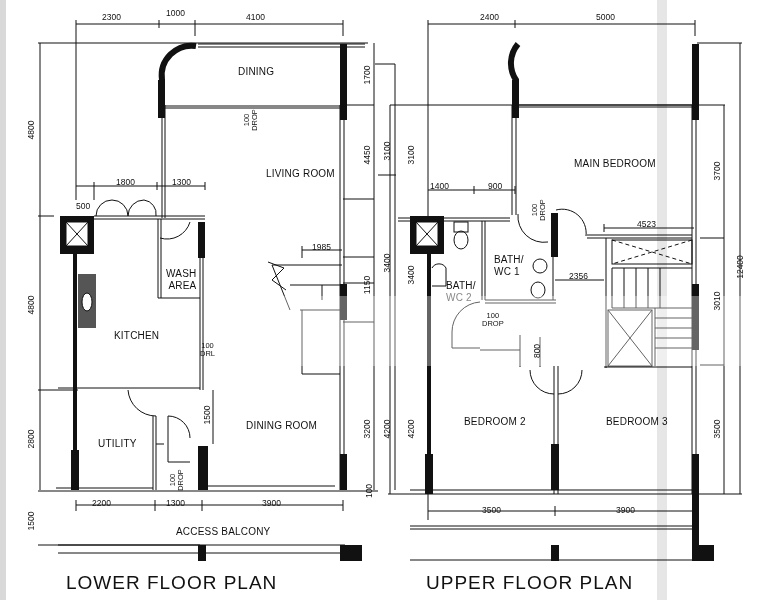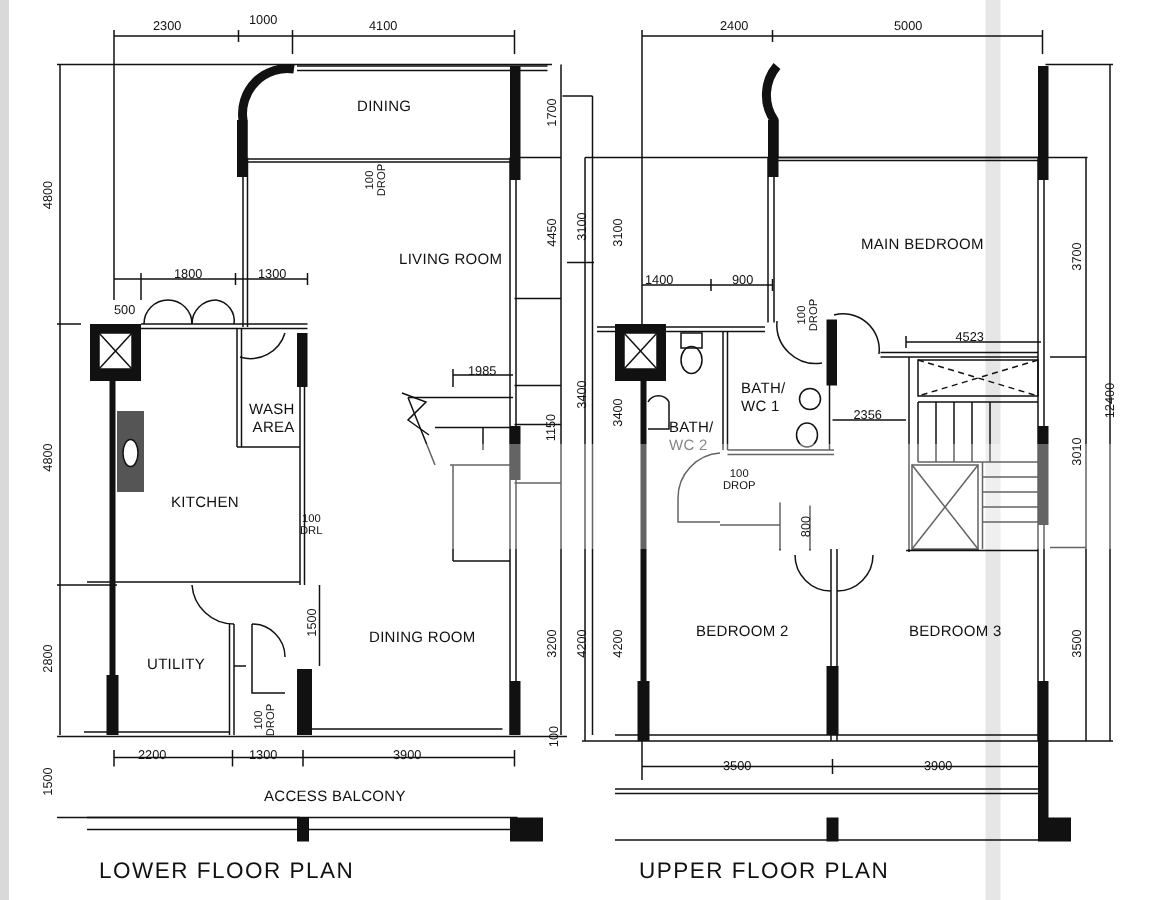--- a/index.html
+++ b/index.html
@@ -4,21 +4,21 @@
 <style>
   html,body{margin:0;padding:0;background:#fff;}
   body{width:768px;height:600px;overflow:hidden;position:relative;font-family:"Liberation Sans",sans-serif;color:#111;}
   .frame{position:absolute;left:0;top:0;width:667px;height:600px;background:#fff;}
   .lbar{position:absolute;left:0;top:0;width:6px;height:600px;background:#d9d9d9;}
   .rbar{position:absolute;right:0;top:0;width:10px;height:600px;background:#e6e6e6;}
   svg{position:absolute;left:0;top:0;}
   .room{position:absolute;font-size:10px;letter-spacing:0.2px;text-align:center;line-height:12px;white-space:nowrap;}
   .dim{position:absolute;font-size:8.5px;white-space:nowrap;line-height:10px;}
   .vdim{position:absolute;font-size:8.5px;white-space:nowrap;transform:rotate(-90deg);transform-origin:center center;line-height:10px;}
-  .title{position:absolute;font-size:15px;letter-spacing:1px;font-weight:normal;white-space:nowrap;}
+  .title{position:absolute;font-size:19px;letter-spacing:1px;font-weight:normal;white-space:nowrap;}
   .note{position:absolute;font-size:7.5px;line-height:8px;transform:rotate(-90deg);transform-origin:center center;white-space:nowrap;text-align:center;}
 </style>
 </head>
 <body>
 
 <div class="frame">
   <div class="lbar"></div>
   <div class="rbar"></div>
 
   <svg width="768" height="600" viewBox="0 0 768 600">

